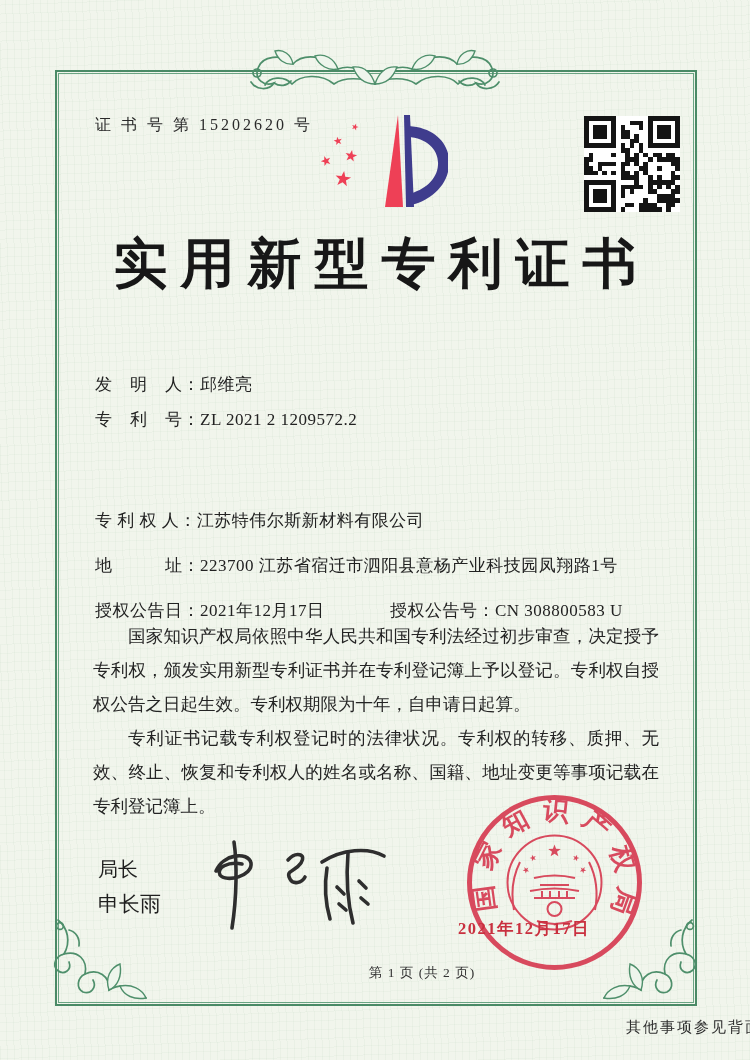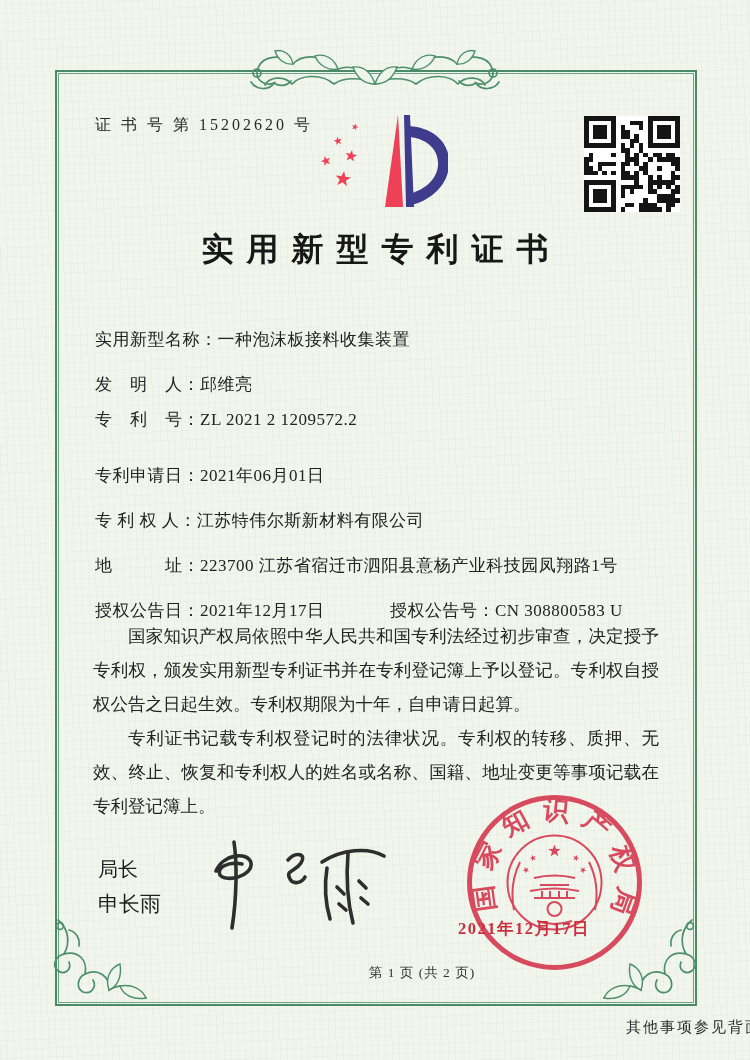--- a/index.html
+++ b/index.html
@@ -16,21 +16,21 @@
   }
   .frame{
     position:absolute;left:55px;top:70px;width:638px;height:932px;
     border:2px solid #4a8a66;
   }
   .frame-inner{
     position:absolute;inset:1px;border:1px solid #6aa483;
   }
   .abs{position:absolute;}
   .cert-no{left:95px;top:115px;font-size:16px;letter-spacing:3px;color:#2a2a2a;}
-  .title{left:0;right:0;top:228px;text-align:center;font-size:32px;font-weight:600;
+  .title{left:0;right:0;top:228px;text-align:center;font-size:54px;font-weight:600;
          letter-spacing:13px;text-indent:13px;color:#171717;}
   .field-row{left:95px;font-size:17px;color:#222;letter-spacing:.5px;white-space:nowrap;}
   .r0{top:328px}.r1{top:373px}.r2{top:408px}.r3{top:464px}.r4{top:509px}.r5{top:554px}.r6{top:599px}
   .pair-b{position:absolute;left:295px;top:0;white-space:nowrap;}
   .paras{left:93px;top:620px;width:566px;}
   .paras p{margin:0;font-size:17.5px;line-height:34px;text-indent:2em;text-align:justify;color:#242424;font-family:Liberation Mono, monospace;}
   .signer-title{left:98px;top:856px;font-size:20px;}
   .signer-name{left:98px;top:890px;font-size:21px;}
   .seal-date{left:458px;top:918px;font-size:16.5px;letter-spacing:1.5px;color:#c9303f;font-weight:600;}
   .page-note{left:55px;top:964px;width:638px;text-align:center;font-size:13.5px;letter-spacing:1px;color:#333;padding-left:48px;}
@@ -243,24 +243,22 @@
         <rect x="13" y="20" width="1" height="1"></rect>
         <rect x="14" y="20" width="1" height="1"></rect>
         <rect x="15" y="20" width="1" height="1"></rect>
         <rect x="16" y="20" width="1" height="1"></rect>
         <rect x="18" y="20" width="1" height="1"></rect>
       </g>
   </svg>
 
   <div class="abs title">实用新型专利证书</div>
 
-  <div class="abs field-row r0"><span>实用新型名称：</span><span>一种泡沫板接料收集装置</span></div>
   <div class="abs field-row r1"><span>发　明　人：</span><span>邱维亮</span></div>
   <div class="abs field-row r2"><span>专　利　号：</span><span>ZL 2021 2 1209572.2</span></div>
-  <div class="abs field-row r3"><span>专利申请日：</span><span>2021年06月01日</span></div>
   <div class="abs field-row r4"><span>专 利 权 人：</span><span>江苏特伟尔斯新材料有限公司</span></div>
   <div class="abs field-row r5"><span>地　　　址：</span><span>223700 江苏省宿迁市泗阳县意杨产业科技园凤翔路1号</span></div>
   <div class="abs field-row r6">
     <span>授权公告日：</span><span>2021年12月17日</span>
     <span class="pair-b"><span>授权公告号：</span><span>CN 308800583 U</span></span>
   </div>
 
   <div class="abs paras">
     <p>国家知识产权局依照中华人民共和国专利法经过初步审查，决定授予专利权，颁发实用新型专利证书并在专利登记簿上予以登记。专利权自授权公告之日起生效。专利权期限为十年，自申请日起算。</p>
     <p>专利证书记载专利权登记时的法律状况。专利权的转移、质押、无效、终止、恢复和专利权人的姓名或名称、国籍、地址变更等事项记载在专利登记簿上。</p>

